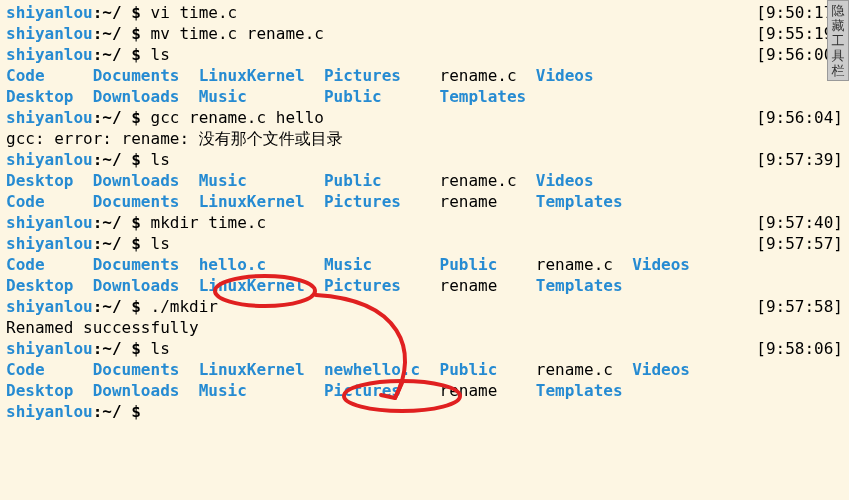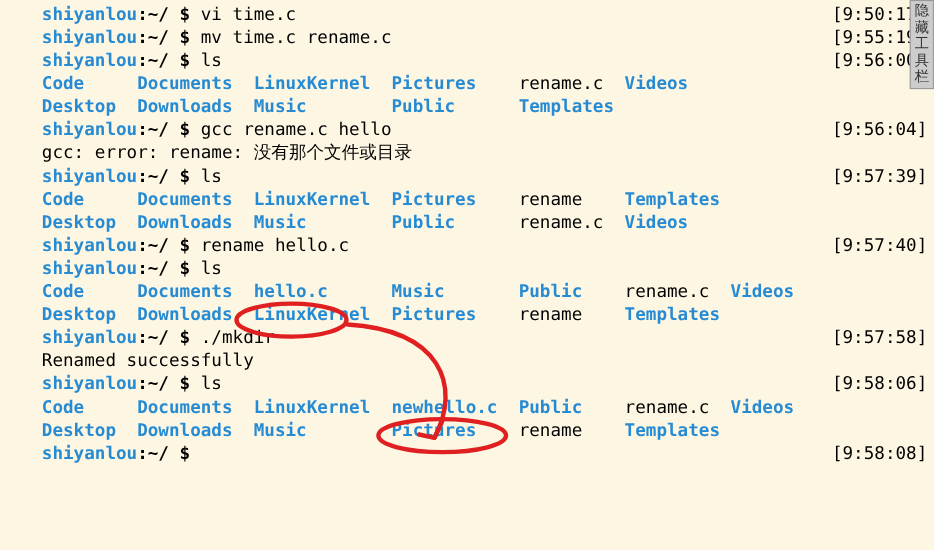--- a/index.html
+++ b/index.html
@@ -1,20 +1,20 @@
 <!DOCTYPE html>
 <html><head>
 <meta charset="utf-8">
 <style>
   html,body{margin:0;padding:0;width:849px;height:500px;overflow:hidden;
     background:#fdf6e3;font-family:"Menlo","Consolas","DejaVu Sans Mono",monospace;
     font-size:16px;line-height:21px;color:#000;}
   .term{padding:2px 6px;position:relative;}
   .line{display:flex;white-space:pre;}
-  .left{flex:1;overflow:hidden;margin-left:32px;}
+  .left{flex:1;overflow:hidden;}
   .ts{text-align:right;min-width:90px;}
   .u{color:#268bd2;font-weight:bold;}   
   .h{color:#000;font-weight:bold;}      
   .c{color:#268bd2;font-weight:bold;text-align:center;}   
   .floater{position:absolute;right:0;top:0;width:20px;background:#ccc;
     border:1px solid #999;color:#333;font-size:13px;line-height:15px;
     text-align:center;padding:2px 0;writing-mode:vertical-rl;}
   .floater{writing-mode:horizontal-tb;}
   .floater span{display:block;}
   svg.anno{position:absolute;top:0;left:0;pointer-events:none;}
@@ -24,32 +24,32 @@
 
 <div class="term" id="term">
     <div class="line"><div class="left"><span class="u">shiyanlou</span><span class="h">:</span><span class="h">~/</span><span class="h"> $ </span><span>vi time.c</span></div><div class="ts">[9:50:17]</div></div>
     <div class="line"><div class="left"><span class="u">shiyanlou</span><span class="h">:</span><span class="h">~/</span><span class="h"> $ </span><span>mv time.c rename.c</span></div><div class="ts">[9:55:19]</div></div>
     <div class="line"><div class="left"><span class="u">shiyanlou</span><span class="h">:</span><span class="h">~/</span><span class="h"> $ </span><span>ls</span></div><div class="ts">[9:56:00]</div></div>
     <div class="line"><div class="left"><span class="c">Code     </span><span class="c">Documents  </span><span class="c">LinuxKernel  </span><span class="c">Pictures    </span><span class="">rename.c  </span><span class="c">Videos    </span></div></div>
     <div class="line"><div class="left"><span class="c">Desktop  </span><span class="c">Downloads  </span><span class="c">Music        </span><span class="c">Public      </span><span class="c">Templates </span></div></div>
     <div class="line"><div class="left"><span class="u">shiyanlou</span><span class="h">:</span><span class="h">~/</span><span class="h"> $ </span><span>gcc rename.c hello</span></div><div class="ts">[9:56:04]</div></div>
     <div class="line"><div class="left"><span>gcc: error: rename: 没有那个文件或目录</span></div></div>
     <div class="line"><div class="left"><span class="u">shiyanlou</span><span class="h">:</span><span class="h">~/</span><span class="h"> $ </span><span>ls</span></div><div class="ts">[9:57:39]</div></div>
+    <div class="line"><div class="left"><span class="c">Desktop  </span><span class="c">Downloads  </span><span class="c">Music        </span><span class="c">Public      </span><span class="">rename.c  </span><span class="c">Videos    </span></div></div>
     <div class="line"><div class="left"><span class="c">Code     </span><span class="c">Documents  </span><span class="c">LinuxKernel  </span><span class="c">Pictures    </span><span class="">rename    </span><span class="c">Templates </span></div></div>
-    <div class="line"><div class="left"><span class="c">Desktop  </span><span class="c">Downloads  </span><span class="c">Music        </span><span class="c">Public      </span><span class="">rename.c  </span><span class="c">Videos    </span></div></div>
-    <div class="line"><div class="left"><span class="u">shiyanlou</span><span class="h">:</span><span class="h">~/</span><span class="h"> $ </span><span>rename hello.c</span></div><div class="ts">[9:57:40]</div></div>
-    <div class="line"><div class="left"><span class="u">shiyanlou</span><span class="h">:</span><span class="h">~/</span><span class="h"> $ </span><span>ls</span></div></div>
+    <div class="line"><div class="left"><span class="u">shiyanlou</span><span class="h">:</span><span class="h">~/</span><span class="h"> $ </span><span>mkdir time.c</span></div><div class="ts">[9:57:40]</div></div>
+    <div class="line"><div class="left"><span class="u">shiyanlou</span><span class="h">:</span><span class="h">~/</span><span class="h"> $ </span><span>ls</span></div><div class="ts">[9:57:57]</div></div>
     <div class="line"><div class="left"><span class="c">Code     </span><span class="c">Documents  </span><span class="c">hello.c      </span><span class="c">Music       </span><span class="c">Public    </span><span class="">rename.c  </span><span class="c">Videos </span></div></div>
     <div class="line"><div class="left"><span class="c">Desktop  </span><span class="c">Downloads  </span><span class="c">LinuxKernel  </span><span class="c">Pictures    </span><span class="">rename    </span><span class="c">Templates </span></div></div>
     <div class="line"><div class="left"><span class="u">shiyanlou</span><span class="h">:</span><span class="h">~/</span><span class="h"> $ </span><span>./mkdir</span></div><div class="ts">[9:57:58]</div></div>
     <div class="line"><div class="left"><span>Renamed successfully</span></div></div>
     <div class="line"><div class="left"><span class="u">shiyanlou</span><span class="h">:</span><span class="h">~/</span><span class="h"> $ </span><span>ls</span></div><div class="ts">[9:58:06]</div></div>
     <div class="line"><div class="left"><span class="c">Code     </span><span class="c">Documents  </span><span class="c">LinuxKernel  </span><span class="c">newhello.c  </span><span class="c">Public    </span><span class="">rename.c  </span><span class="c">Videos </span></div></div>
     <div class="line"><div class="left"><span class="c">Desktop  </span><span class="c">Downloads  </span><span class="c">Music        </span><span class="c">Pictures    </span><span class="">rename    </span><span class="c">Templates </span></div></div>
-    <div class="line"><div class="left"><span class="u">shiyanlou</span><span class="h">:</span><span class="h">~/</span><span class="h"> $ </span><span></span></div><div class="ts">[9:58:08]</div></div>
+    <div class="line"><div class="left"><span class="u">shiyanlou</span><span class="h">:</span><span class="h">~/</span><span class="h"> $ </span><span></span></div></div>
   </div>
 
 <div class="floater">
   <span>隐</span>
   <span>藏</span>
   <span>工</span>
   <span>具</span>
   <span>栏</span>
 </div>
 

